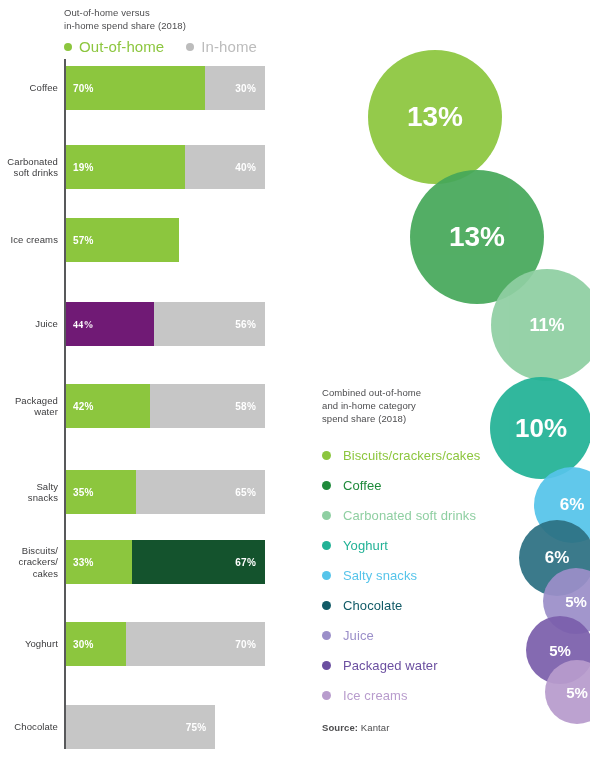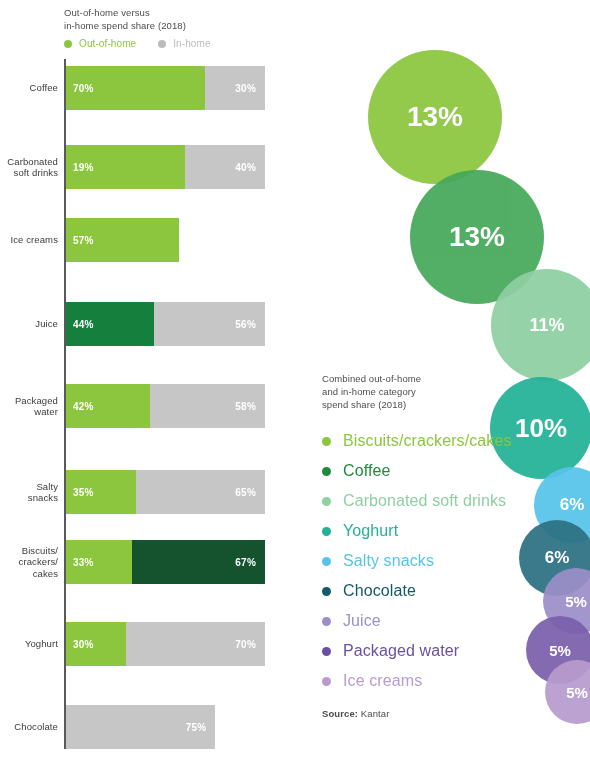--- a/index.html
+++ b/index.html
@@ -33,21 +33,21 @@
     letter-spacing: .1px;
   }
   #bar-legend {
     position: absolute;
     left: 64px; top: 38px;
     display: flex;
     align-items: center;
   }
   .blg-item { display: flex; align-items: center; margin-right: 22px; }
   .blg-dot { width: 8px; height: 8px; border-radius: 50%; margin-right: 7px; }
-  .blg-label { font-size: 10px; letter-spacing: .1px; }
+  .blg-label { font-size: 15px; letter-spacing: .1px; }
 
   #axis-line {
     position: absolute;
     left: 64px; top: 59px;
     width: 2px; height: 690px;
     background: #58595b;
   }
 
   .bar-row {
     position: absolute;
@@ -115,21 +115,21 @@
     display: flex;
     align-items: center;
     justify-content: center;
     color: #ffffff;
     font-weight: bold;
     opacity: .93;
   }
 
   #bubble-legend-block {
     position: absolute;
-    left: 8px; top: 372px;
+    left: 8px; top: 386px;
     width: 185px;
   }
   #bubble-title {
     font-size: 9.5px;
     line-height: 13px;
     color: #4d4d4f;
     letter-spacing: .1px;
     margin-bottom: 15px;
   }
   .lg-item {
@@ -137,21 +137,21 @@
     align-items: center;
     height: 30px;
   }
   .lg-dot {
     width: 9px; height: 9px;
     border-radius: 50%;
     margin-right: 12px;
     flex: 0 0 auto;
   }
   .lg-label {
-    font-size: 16px;
+    font-size: 13px;
     letter-spacing: .1px;
     white-space: nowrap;
   }
   #source-line {
     margin-top: 12px;
     font-size: 9.5px;
     color: #4d4d4f;
     letter-spacing: .1px;
   }
   #source-line b { font-weight: bold; }
@@ -207,21 +207,21 @@
           <div class="bar-cat" style="white-space: pre-line;">Ice creams</div>
           <div class="bar-track">
             <div class="seg seg-oh" style="width: 57%; background: rgb(140, 198, 62);">
               <span class="seg-val">57%</span>
             </div>
           </div>
         </div>
         <div class="bar-row" style="top: 302px;">
           <div class="bar-cat" style="white-space: pre-line;">Juice</div>
           <div class="bar-track">
-            <div class="seg seg-oh" style="width: 44%; background: #15803d;">
+            <div class="seg seg-oh" style="width: 44%; background: #701a75; font-family: Liberation Serif, serif;">
               <span class="seg-val">44%</span>
             </div>
             <div class="seg seg-ih" style="width: 56%; background: rgb(198, 198, 198);">
               <span class="seg-val">56%</span>
             </div>
           </div>
         </div>
         <div class="bar-row" style="top: 384px;">
           <div class="bar-cat" style="white-space: pre-line;">Packaged
 water</div>

